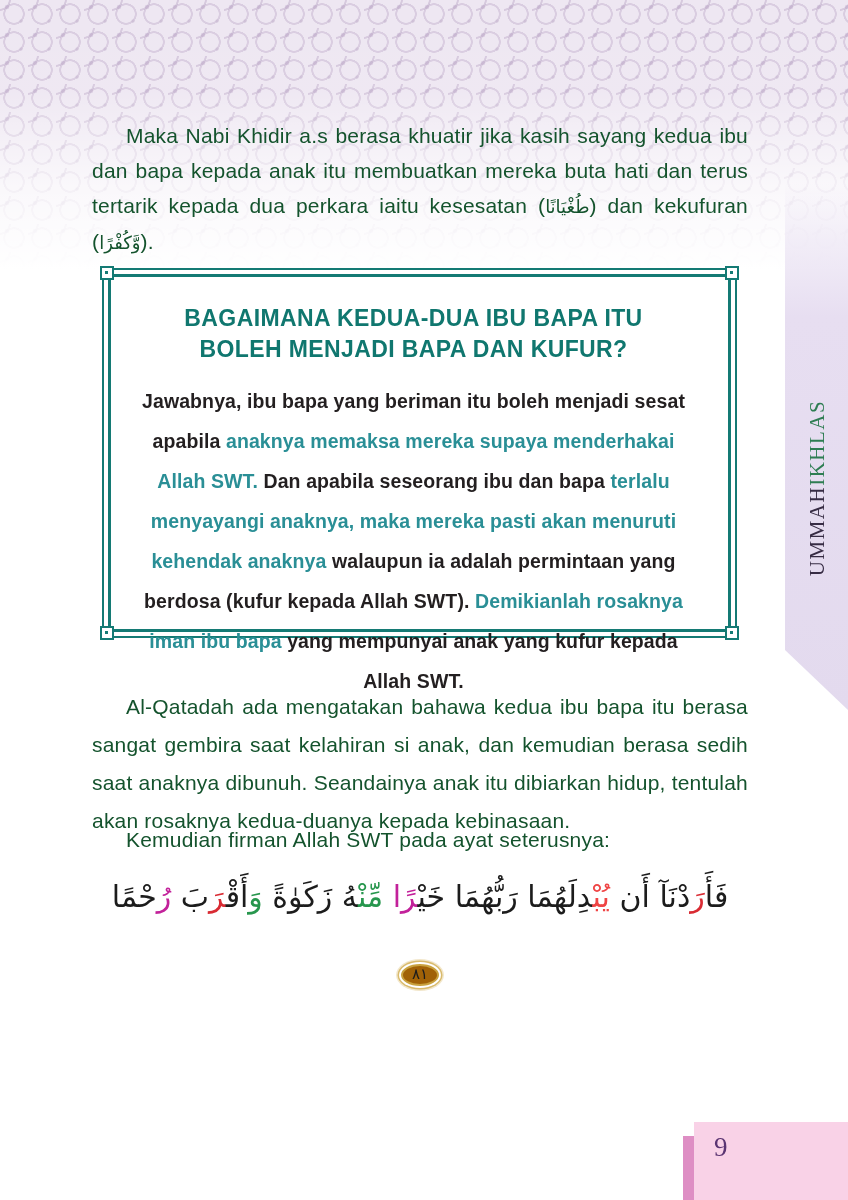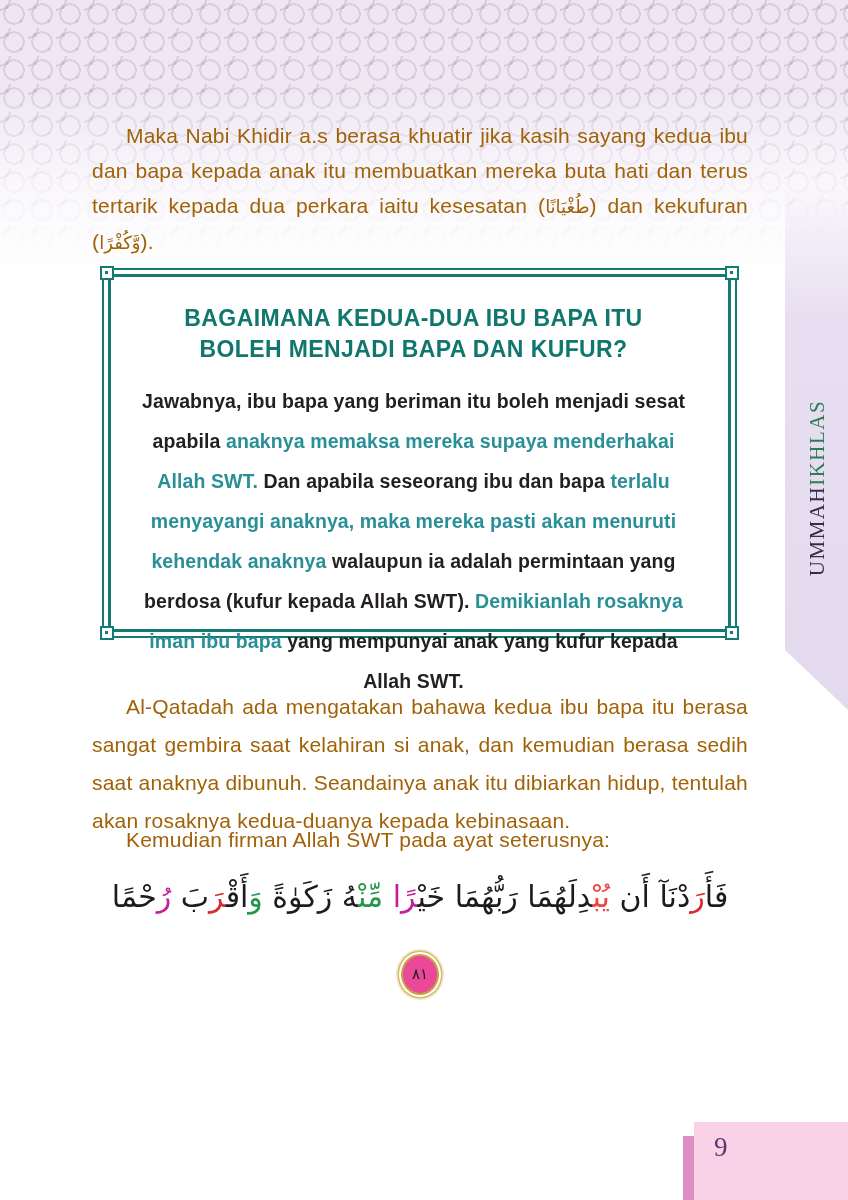--- a/index.html
+++ b/index.html
@@ -22,21 +22,21 @@
       radial-gradient(circle at 7px 7px, rgba(186,166,198,0.5) 1.6px, rgba(0,0,0,0) 2.6px),
       radial-gradient(circle at 21px 21px, rgba(186,166,198,0.4) 1.2px, rgba(0,0,0,0) 2.2px),
       linear-gradient(#eee7f2, #eee7f2);
     background-size:100% 100%, 28px 28px, 28px 28px, 28px 28px, 28px 28px, 100% 100%;
   }
 
   
   .para {
     position:absolute; left:92px; width:656px;
     font-size:21px; line-height:35px; letter-spacing:0.2px;
-    color:#a16207; text-align:justify;
+    color:#14532d; text-align:justify;
   }
   .para.indent { text-indent:34px; }
   .run-ar { font-family:"DejaVu Sans", sans-serif; font-size:18px; }
 
   
   .callout {
     position:absolute; left:102px; top:268px; width:635px; height:370px;
     border:2px solid #147a74; background:#ffffff;
   }
   .callout-inner {
@@ -94,24 +94,24 @@
     font-family:"DejaVu Sans", sans-serif;
     font-size:30px; line-height:66px; color:#1c1c1c;
   }
   .run-ink { color:#1c1c1c; }
   .run-red { color:#d92b33; }
   .run-blue { color:#ef4444; }
   .run-magenta { color:#c2219a; }
   .run-green { color:#27964d; }
   .ayah-medallion {
     display:inline-flex; align-items:center; justify-content:center;
-    width:38px; height:41px; margin:0 10px; vertical-align:-6px;
+    width:38px; height:22px; margin:0 10px; vertical-align:-6px;
     border:2px solid #c9a23f; border-radius:50%;
     box-shadow:0 0 0 2px #fff, 0 0 0 3.5px #d9bb6d, 0 0 0 5px rgba(217,187,109,0.35);
-    background:#ec4899;
+    background:#a16207;
     font-size:15px; line-height:1; color:#1c1c1c;
   }
 
   
   .quote {
     position:absolute; left:127px; top:936px; width:630px;
     font-style:italic; font-size:20.5px; line-height:32px;
     color:#808285; text-align:left; letter-spacing:0.1px;
   }
 

